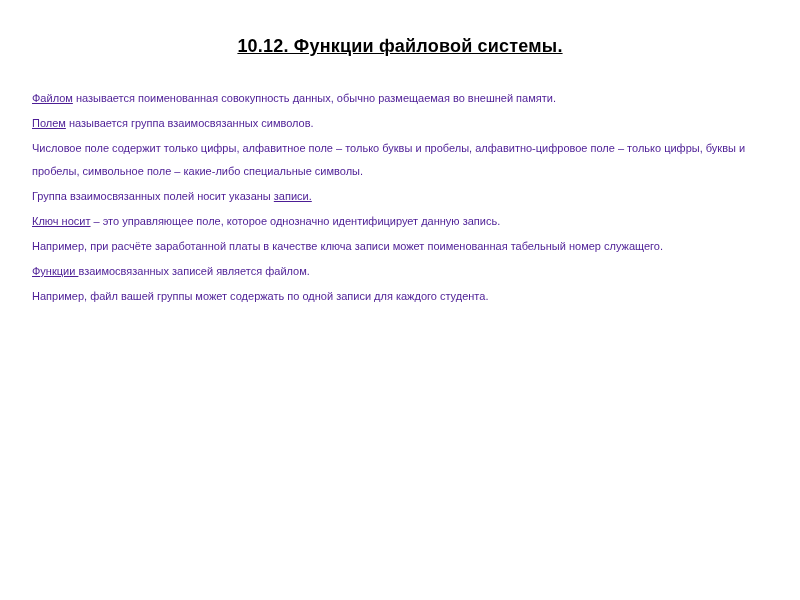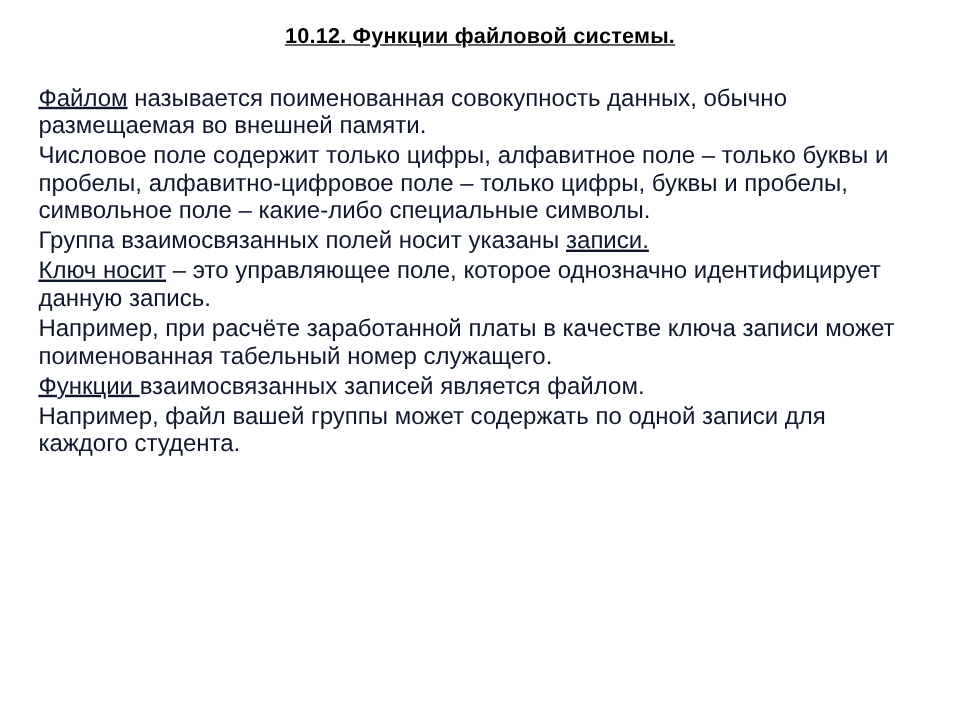--- a/index.html
+++ b/index.html
@@ -16,44 +16,45 @@
     background: #ffffff;
     color: #000000;
     padding: 16px 32px 0 32px;
   }
   .doc-title {
     text-align: center;
     font-size: 18px;
     font-weight: bold;
     text-decoration: underline;
     color: #000000;
-    margin-top: 4px;
+    margin-top: 20px;
     margin-bottom: 30px;
     letter-spacing: 0.2px;
   }
   .doc-body {
     width: 736px;
   }
   .para {
-    font-size: 20px;
+    font-size: 11px;
     line-height: 23px;
     margin: 2px 0;
-    color: #0f172a;
+    color: #4c1d95;
   }
   .u {
     text-decoration: underline;
   }
 </style>
 </head>
 <body>
 
 <div class="page">
   <h1 class="doc-title">10.12. Функции файловой системы.</h1>
   <div class="doc-body">
       <p class="para"><span class="u">Файлом</span><span> называется поименованная совокупность данных, обычно размещаемая во внешней памяти.</span></p>
+      <p class="para"><span class="u">Полем</span><span> называется группа взаимосвязанных символов.</span></p>
       <p class="para"><span>Числовое поле содержит только цифры, алфавитное поле – только буквы и пробелы, алфавитно-цифровое поле – только цифры, буквы и пробелы, символьное поле – какие-либо специальные символы.</span></p>
       <p class="para"><span>Группа взаимосвязанных полей носит указаны </span><span class="u">записи.</span></p>
       <p class="para"><span class="u">Ключ носит</span><span> – это управляющее поле, которое однозначно идентифицирует данную запись.</span></p>
       <p class="para"><span>Например, при расчёте заработанной платы в качестве ключа записи может поименованная табельный номер служащего.</span></p>
       <p class="para"><span class="u">Функции </span><span>взаимосвязанных записей является файлом.</span></p>
       <p class="para"><span>Например, файл вашей группы может содержать по одной записи для каждого студента.</span></p>
     </div>
 </div>
 
 </body></html>

